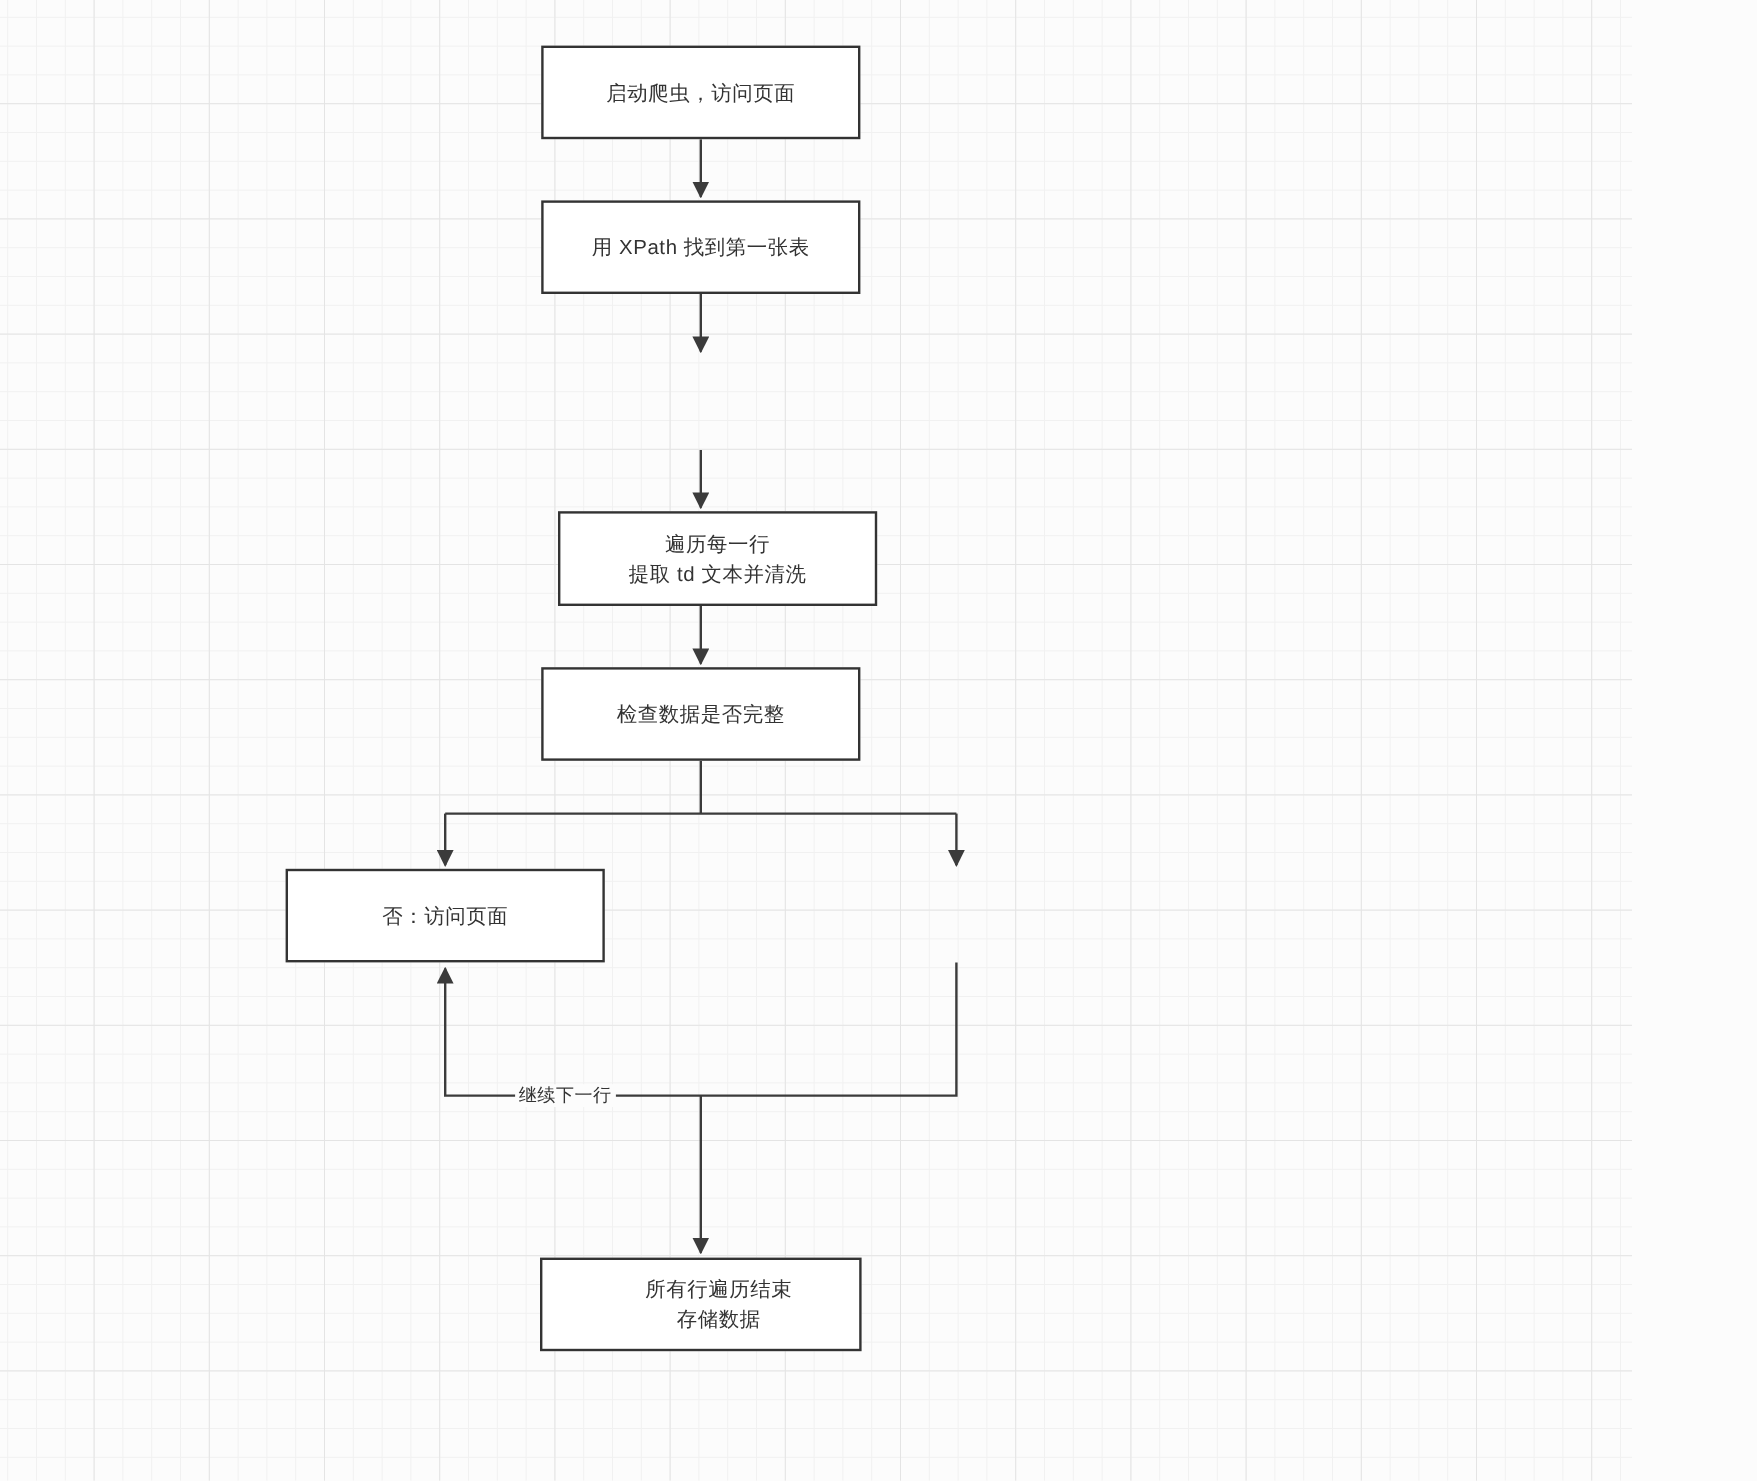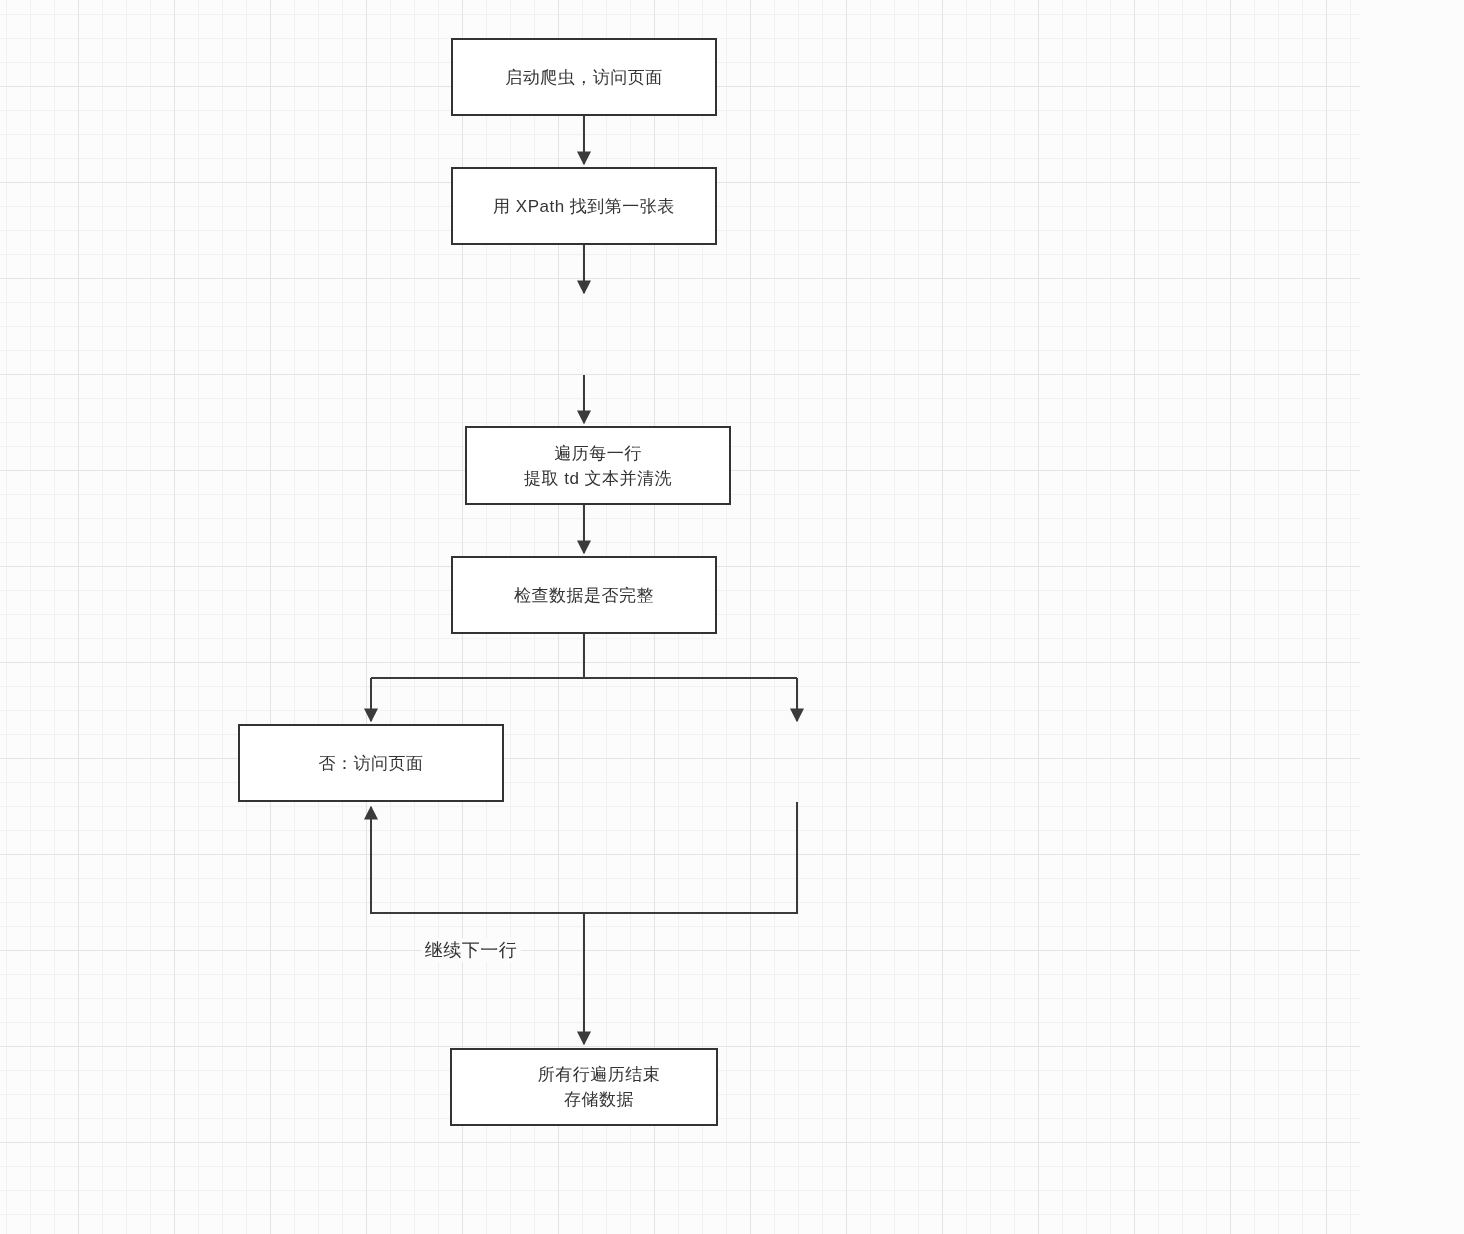--- a/index.html
+++ b/index.html
@@ -30,25 +30,25 @@
   .node{
     position:absolute;
     background:var(--node-fill);
     border:2px solid var(--node-border);
     display:flex;align-items:center;justify-content:center;
     text-align:center;white-space:pre-line;
     font-size:17px;line-height:25px;color:var(--text);
     letter-spacing:0.5px;
   }
   .edge-label{
-    position:absolute;left:471px;top:950px;
+    position:absolute;left:471px;top:913px;
     transform:translate(-50%,-50%);
     background:var(--bg);
     padding:0 3px;
-    font-size:18px;color:var(--text);letter-spacing:0.5px;
+    font-size:15px;color:var(--text);letter-spacing:0.5px;
     white-space:nowrap;
   }
   
   .n-start        {left:451px;top:38px;  width:266px;height:78px;}
   .n-find-table   {left:451px;top:167px; width:266px;height:78px;}
   .n-select-rows  {left:451px;top:296px; width:266px;height:79px;}
   .n-iterate-rows {left:451px;top:426px; width:266px;height:79px;margin-left:14px;}
   .n-check        {left:451px;top:556px; width:266px;height:78px;}
   .n-no           {left:238px;top:724px; width:266px;height:78px;}
   .n-yes          {left:663px;top:724px; width:268px;height:78px;}

